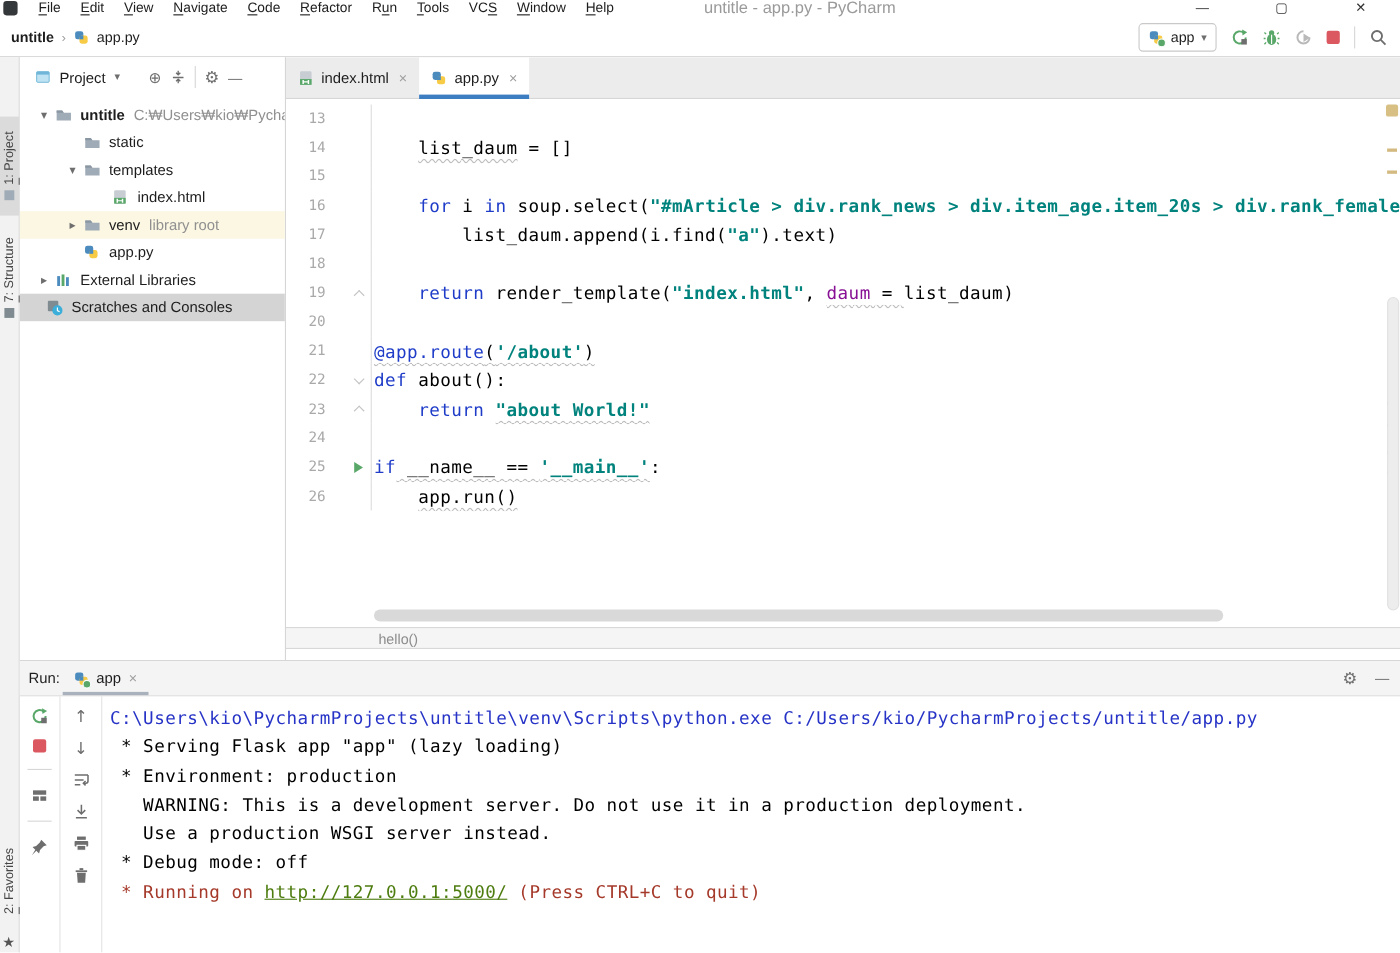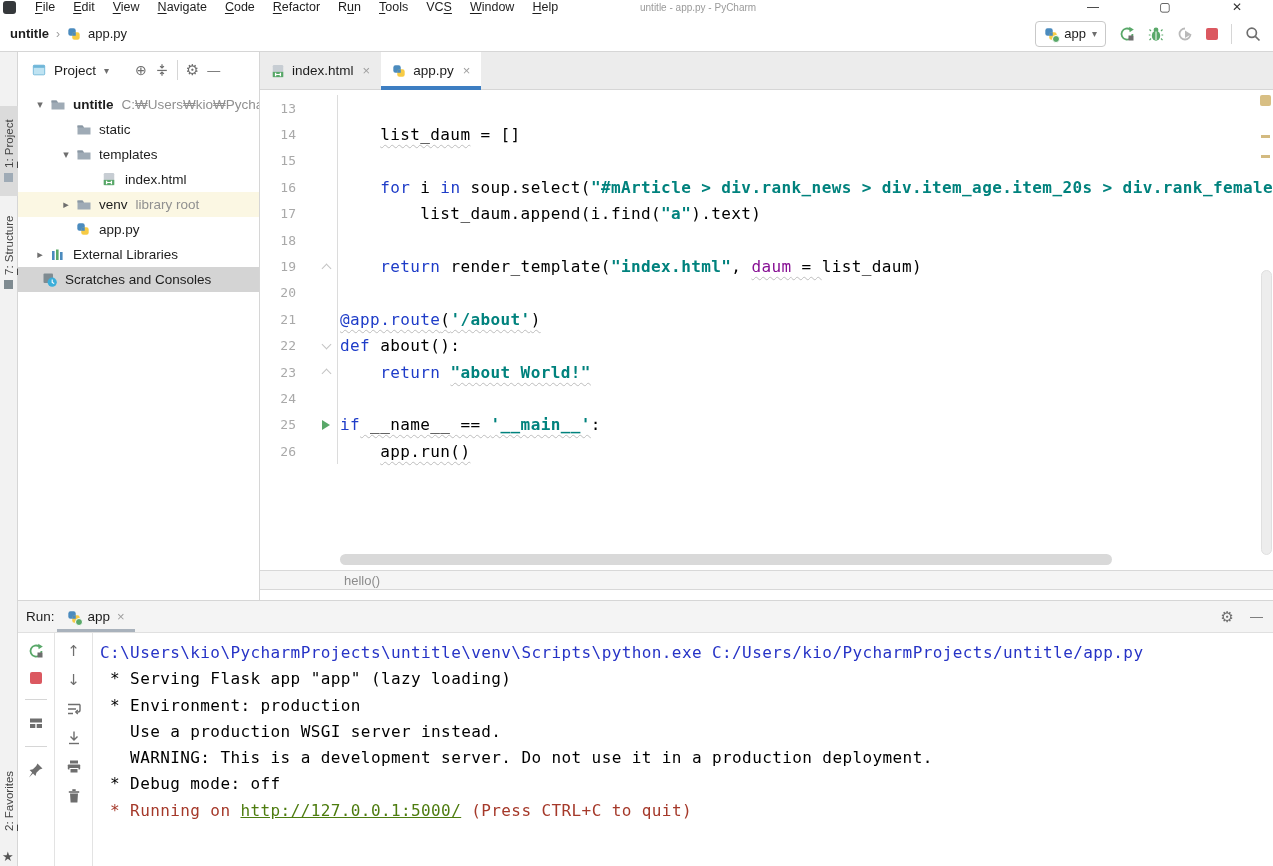--- a/index.html
+++ b/index.html
@@ -7,21 +7,21 @@
   .app { position:relative; width:1273px; height:866px; overflow:hidden; background:#fff;
          font-family:"Liberation Sans",sans-serif; color:#1d1d1d; }
 
   
   .titlebar { position:absolute; left:0; top:0; width:100%; height:16px; background:#fff; }
   .logo { position:absolute; left:3px; top:1px; width:13px; height:13px; border-radius:3px;
           background:#35383b; }
   .menubar { position:absolute; left:26px; top:0; height:16px; display:flex; }
   .menu-item { padding:0 9px; font-size:12.5px; line-height:15px; color:#1d1d1d; white-space:nowrap; }
   .menu-item u { text-underline-offset:2px; }
-  .wintitle { position:absolute; left:640px; top:0; font-size:10px; line-height:15px; color:#9a9a9a; white-space:nowrap; }
+  .wintitle { position:absolute; left:640px; top:0; font-size:15px; line-height:15px; color:#9a9a9a; white-space:nowrap; }
   .win-controls { position:absolute; right:0; top:0; display:flex; }
   .win-btn { width:72px; text-align:center; font-size:12px; line-height:15px; color:#333; }
 
   
   .navbar { position:absolute; left:0; top:16px; width:100%; height:36px; background:#fff;
             border-bottom:1px solid #d6d6d6; display:flex; align-items:center; }
   .crumbs { display:flex; align-items:center; gap:7px; padding-left:10px; font-size:13px; }
   .crumb-project { font-weight:bold; }
   .crumb-sep { color:#9e9e9e; font-size:12px; }
   .nav-right { margin-left:auto; display:flex; align-items:center; gap:13px; padding-right:12px; }
@@ -561,21 +561,21 @@
               <rect x="6.3" y="1.2" width="3.4" height="1.8" fill="#6E6E6E"></rect>
               <rect x="2.8" y="3.2" width="10.4" height="1.6" fill="#6E6E6E"></rect>
               <path d="M4 5.5h8l-0.6 9H4.6z" fill="#6E6E6E"></path>
             </svg>
           </span>
       </div>
       <div class="console" id="console">
           <div class="cline"><span class="c-sys">C:\Users\kio\PycharmProjects\untitle\venv\Scripts\python.exe C:/Users/kio/PycharmProjects/untitle/app.py</span></div>
           <div class="cline"><span class="c-out"> * Serving Flask app "app" (lazy loading)</span></div>
           <div class="cline"><span class="c-out"> * Environment: production</span></div>
+          <div class="cline"><span class="c-out">   WARNING: This is a development server. Do not use it in a production deployment.</span></div>
           <div class="cline"><span class="c-out">   Use a production WSGI server instead.</span></div>
-          <div class="cline"><span class="c-out">   WARNING: This is a development server. Do not use it in a production deployment.</span></div>
           <div class="cline"><span class="c-out"> * Debug mode: off</span></div>
           <div class="cline"><span class="c-err"> * Running on </span><span class="c-link">http://127.0.0.1:5000/</span><span class="c-err"> (Press CTRL+C to quit)</span></div>
         </div>
     </div>
   </div>
 
 </div>
 
 </body></html>

